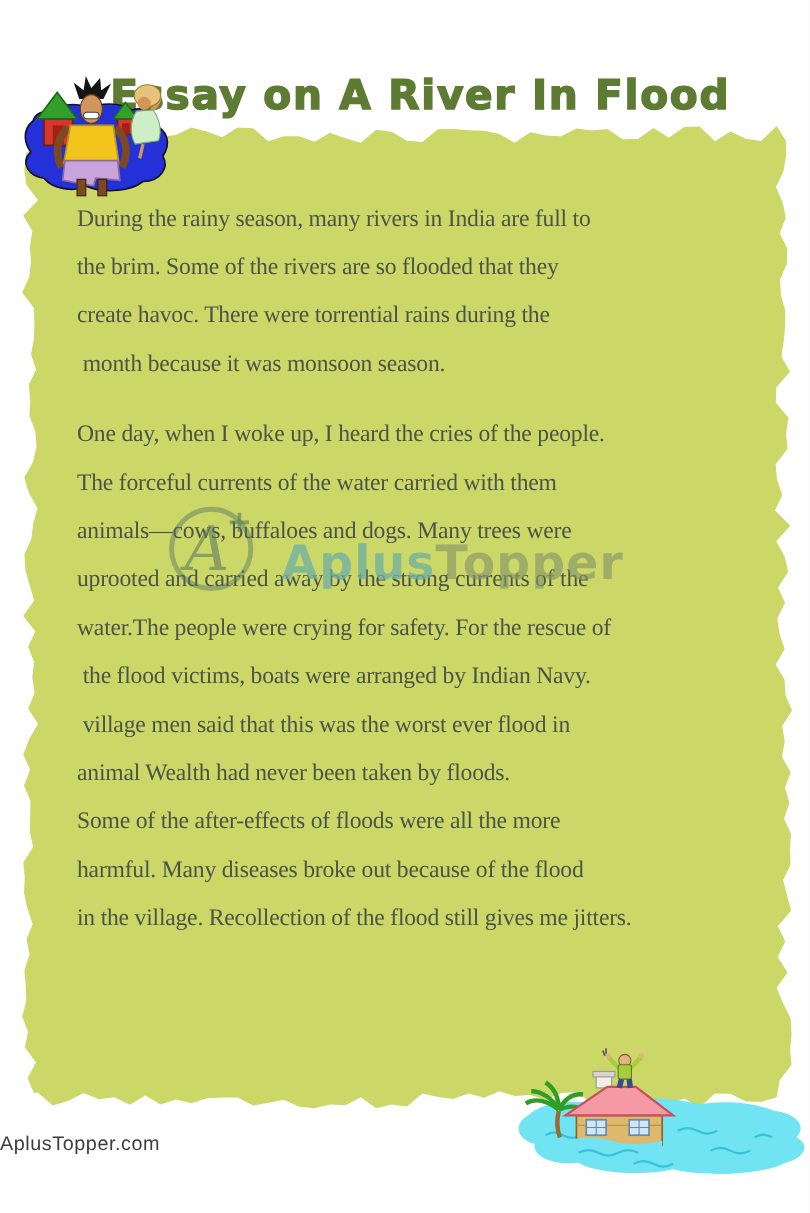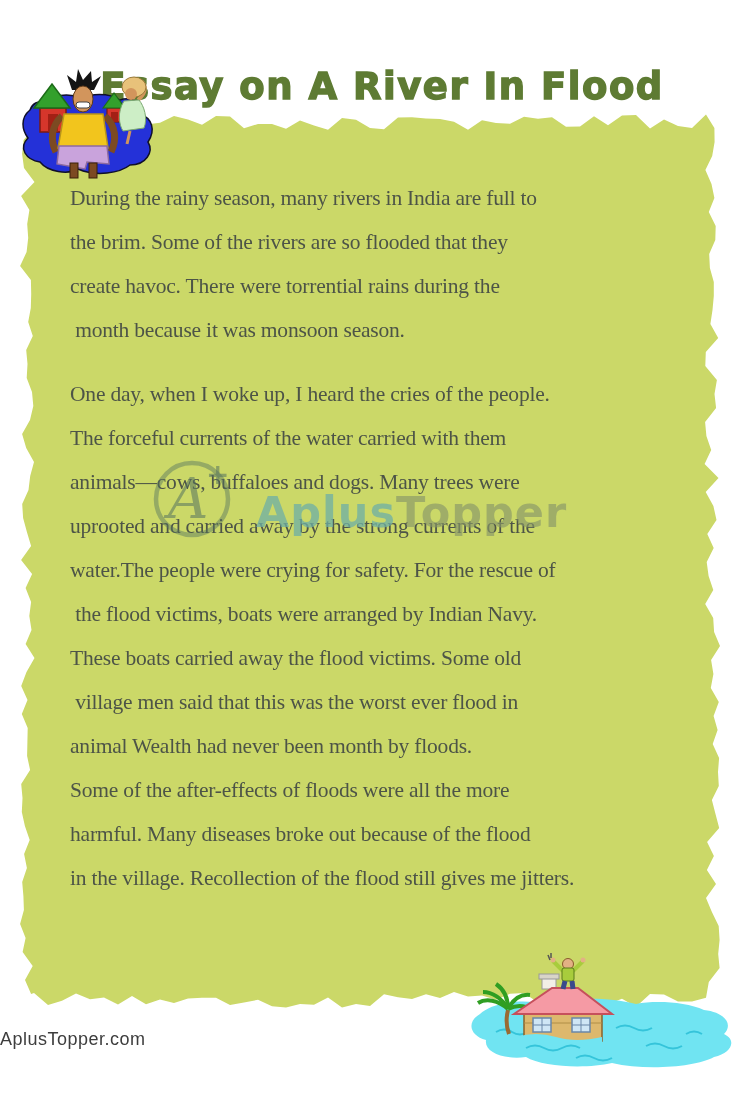--- a/index.html
+++ b/index.html
@@ -86,23 +86,22 @@
           <div class="line">create havoc. There were torrential rains during the</div>
           <div class="line"> month because it was monsoon season.</div>
         </div>
         <div class="para">
           <div class="line">One day, when I woke up, I heard the cries of the people.</div>
           <div class="line">The forceful currents of the water carried with them</div>
           <div class="line">animals—cows, buffaloes and dogs. Many trees were</div>
           <div class="line">uprooted and carried away by the strong currents of the</div>
           <div class="line">water.The people were crying for safety. For the rescue of</div>
           <div class="line"> the flood victims, boats were arranged by Indian Navy.</div>
-          <div class="line">These boats carried away the flood victims. Some old</div>
           <div class="line"> village men said that this was the worst ever flood in</div>
-          <div class="line">animal Wealth had never been month by floods.</div>
+          <div class="line">animal Wealth had never been taken by floods.</div>
           <div class="line">Some of the after-effects of floods were all the more</div>
           <div class="line">harmful. Many diseases broke out because of the flood</div>
           <div class="line">in the village. Recollection of the flood still gives me jitters.</div>
         </div>
       </div>
   </div>
 
   <div class="watermark">
     <svg class="wm-logo" width="84" height="92" viewBox="0 0 84 92">
       <circle cx="42" cy="47" r="36" fill="none" stroke="currentColor" stroke-width="4.5"></circle>

